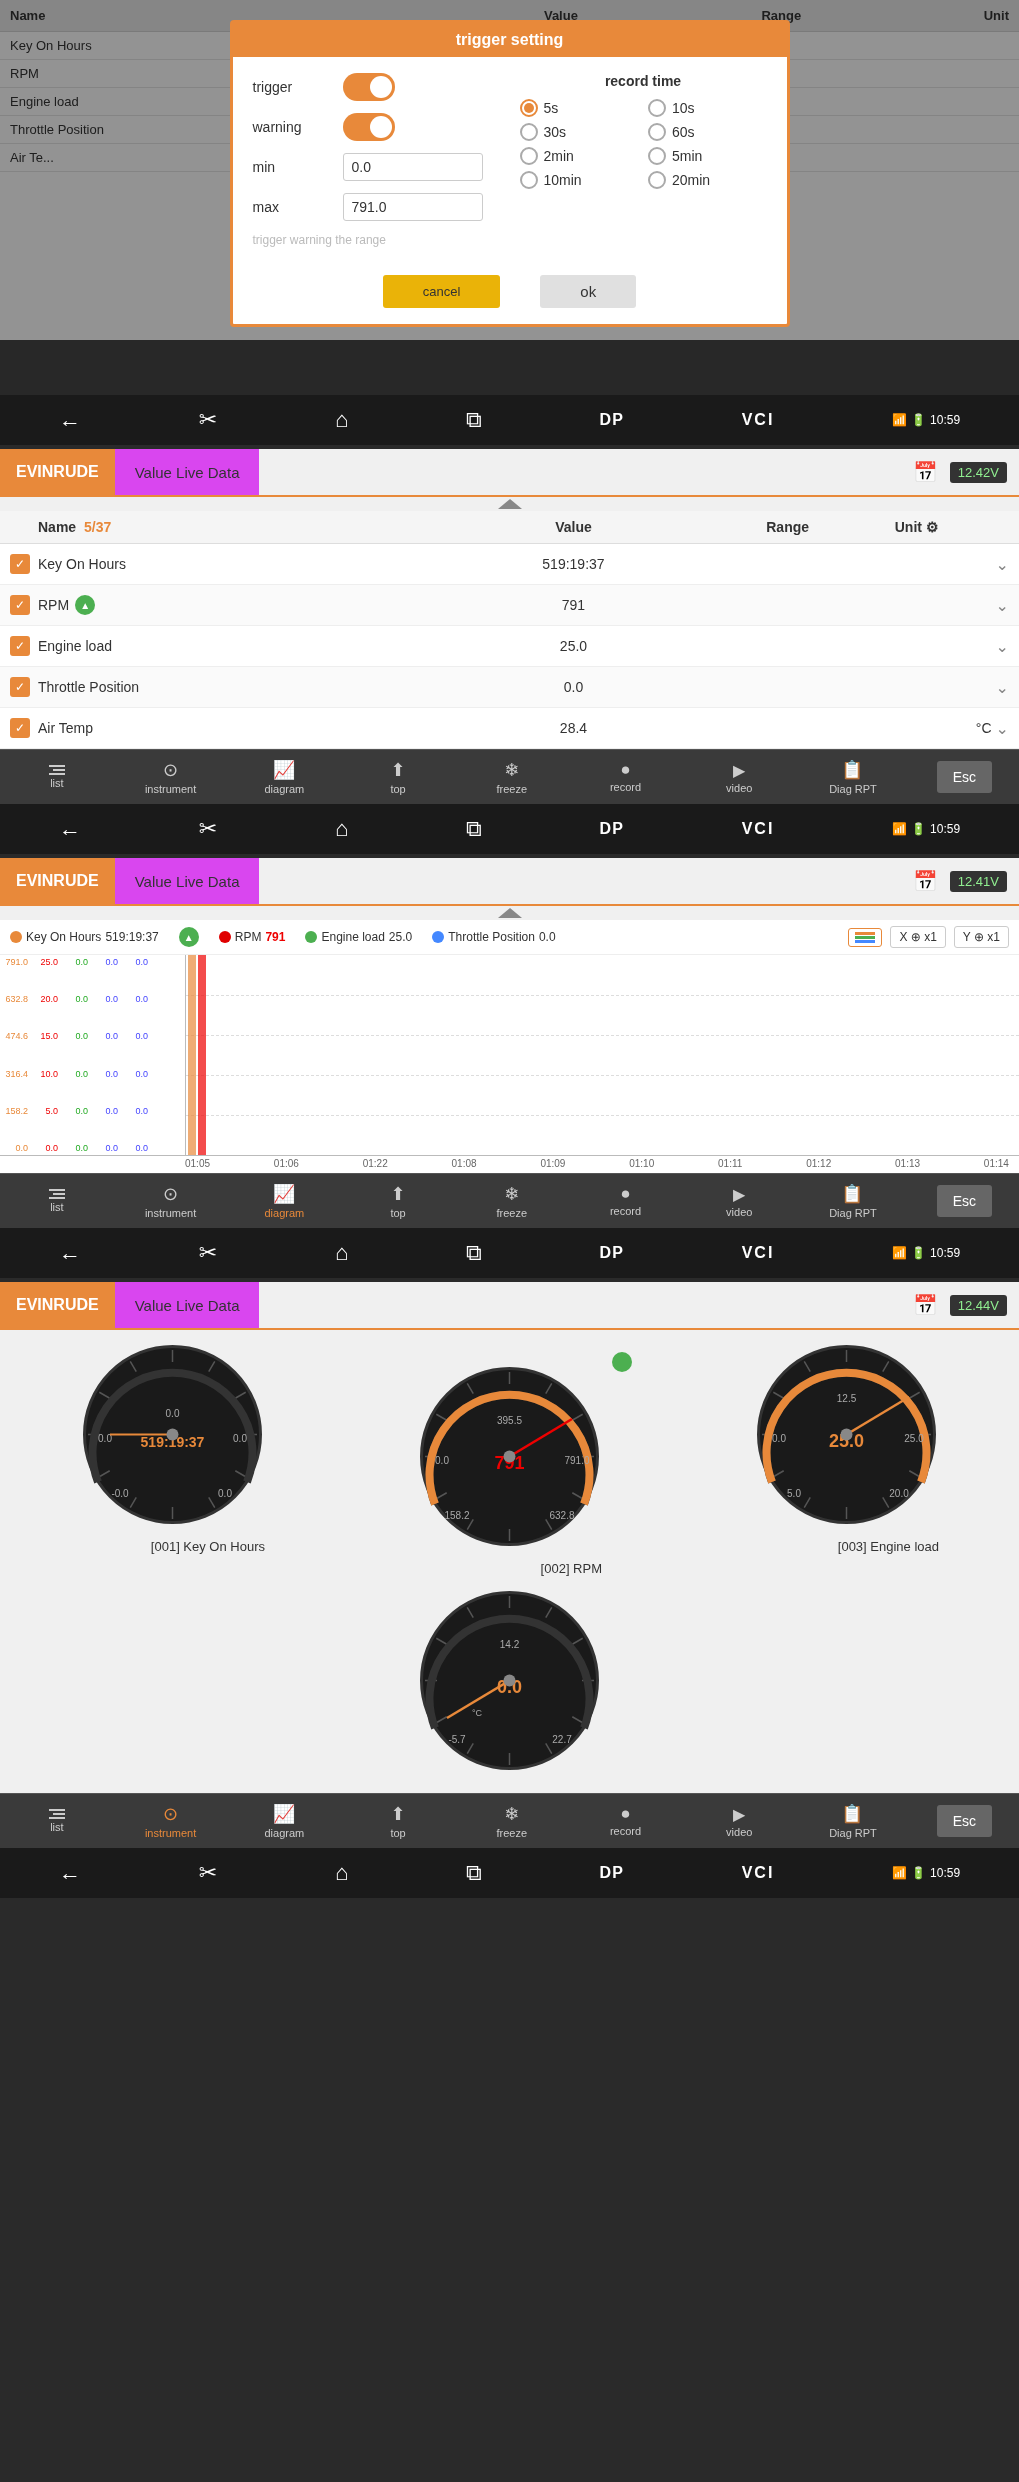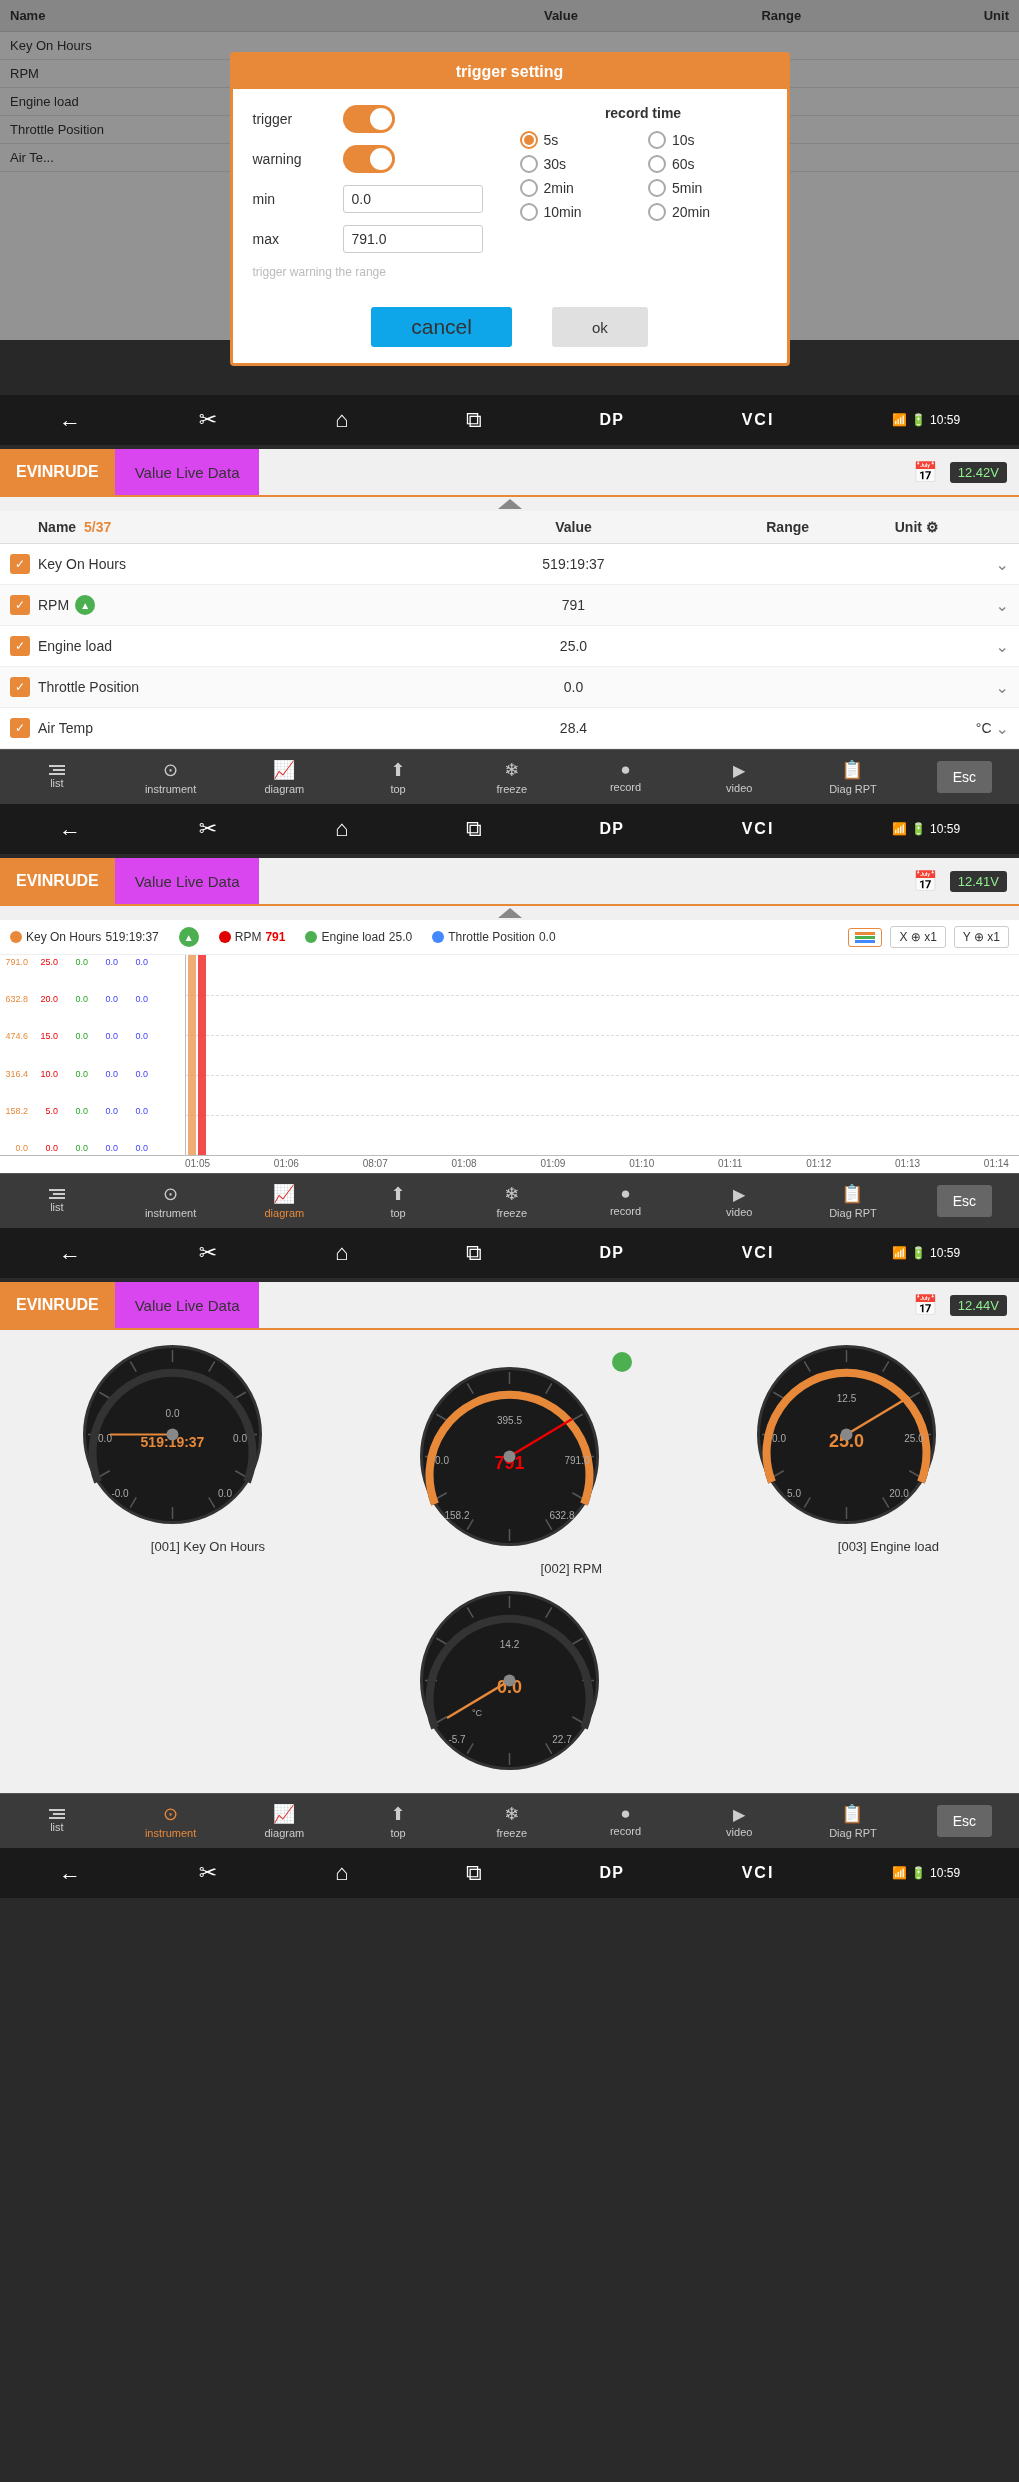--- a/index.html
+++ b/index.html
@@ -53,21 +53,20 @@
       justify-content: center;
       align-items: flex-start;
       padding-top: 20px;
     }
 
     .modal {
       background: #fff;
       border: 3px solid #e8893a;
       border-radius: 4px;
       width: 560px;
-      margin-top: 32px;
     }
 
     .modal-header {
       background: #e8893a;
       color: #fff;
       text-align: center;
       padding: 8px;
       font-size: 16px;
       font-weight: bold;
     }
@@ -180,25 +179,25 @@
     }
 
     .modal-footer {
       display: flex;
       justify-content: center;
       gap: 40px;
       padding: 12px 20px 16px;
     }
 
     .btn-cancel {
-      background: #0ea5e9;
+      background: #eab308;
       color: #333;
       border: none;
       padding: 8px 40px;
-      font-size: 21px;
+      font-size: 13px;
       border-radius: 3px;
       cursor: pointer;
     }
 
     .btn-ok {
       background: #e0e0e0;
       color: #333;
       border: none;
       padding: 8px 40px;
       font-size: 15px;
@@ -931,21 +930,21 @@
 
         <div style="position:absolute;bottom:0;left:2px;width:8px;height:100%;background:#e8893a;opacity:0.7"></div>
 
         <div style="position:absolute;bottom:0;left:12px;width:8px;height:100%;background:#e00;opacity:0.7"></div>
       </div>
     </div>
 
     <div style="display:flex;justify-content:space-between;padding:2px 10px 4px 185px;font-size:10px;color:#666;border-top:1px solid #bbb">
       <span>01:05</span>
       <span>01:06</span>
-      <span>08:07</span>
+      <span>01:22</span>
       <span>01:08</span>
       <span>01:09</span>
       <span>01:10</span>
       <span>01:11</span>
       <span>01:12</span>
       <span>01:13</span>
       <span>01:14</span>
     </div>
   </div>
 

